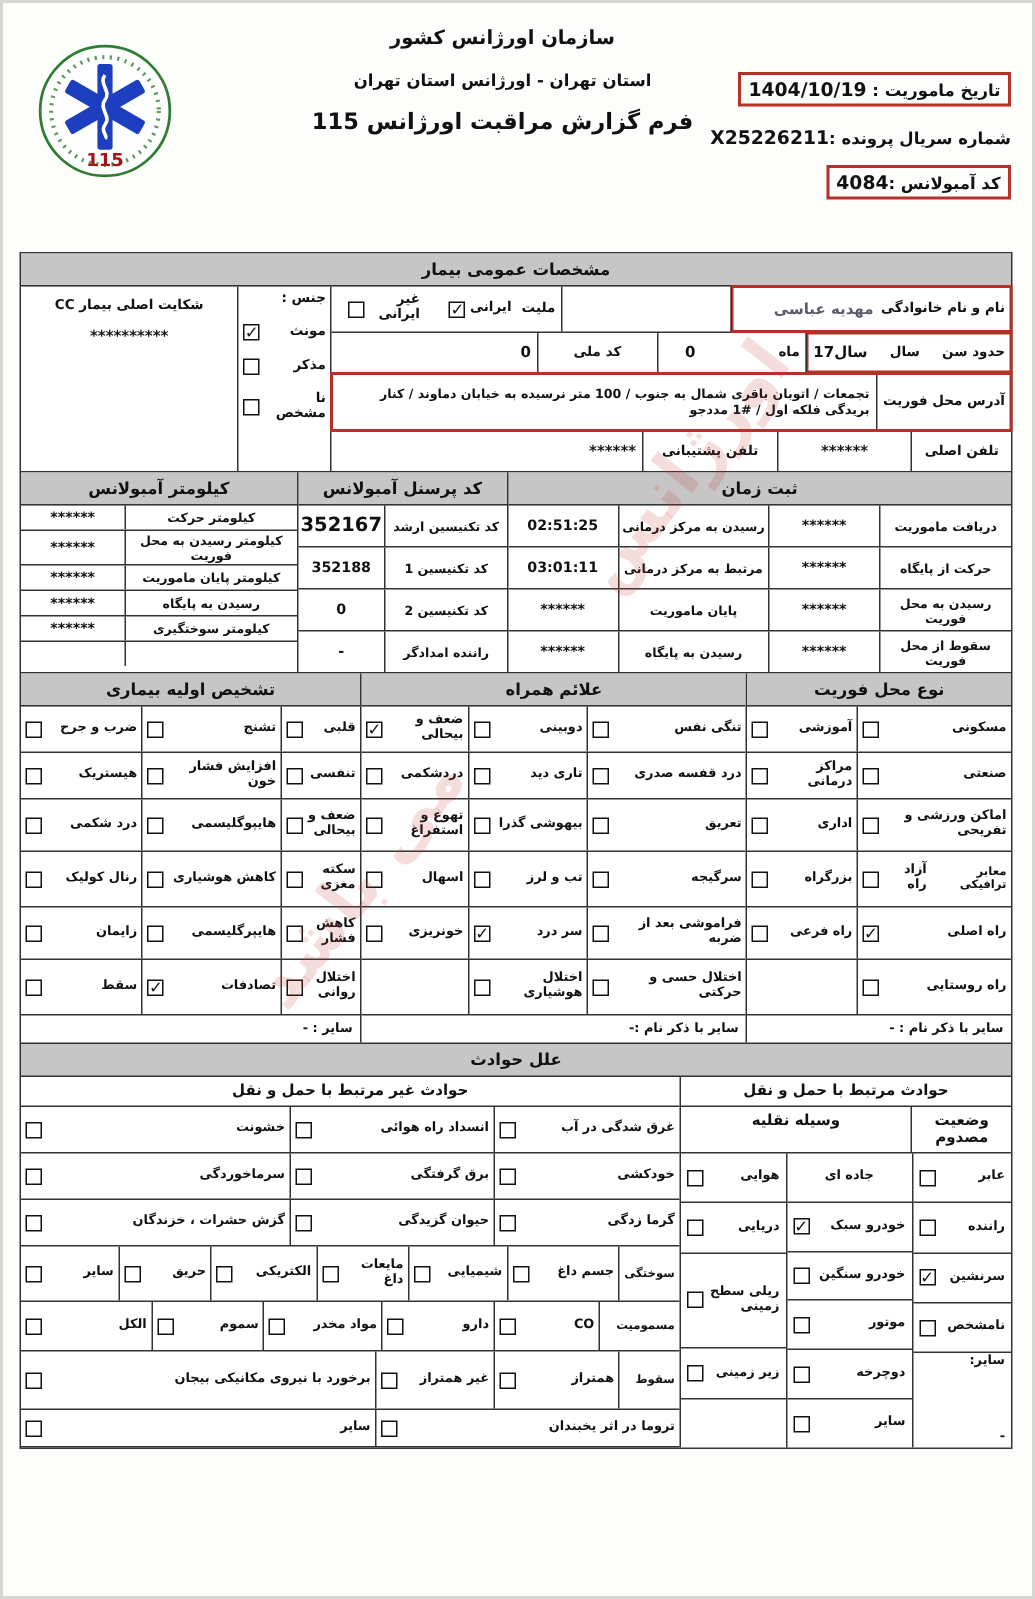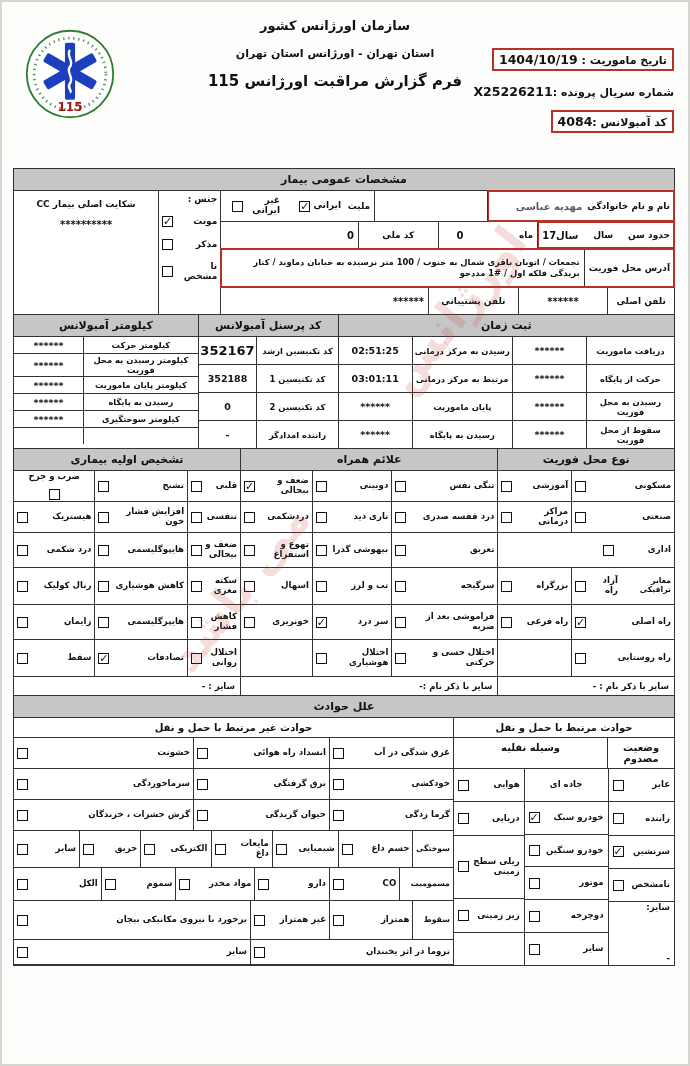--- a/index.html
+++ b/index.html
@@ -309,20 +309,24 @@
               <div class="gcell" style="width: 58%;">
                 <span class="lbl">صنعتی</span>
                 <span class="cb"></span>
               </div>
               <div class="gcell" style="width: 42%;">
                 <span class="lbl">مراکز درمانی</span>
                 <span class="cb"></span>
               </div>
             </div>
             <div class="grow" style="height: 34px;">
+              <div class="gcell" style="width: 58%;">
+                <span class="lbl">اماکن ورزشی و تفریحی</span>
+                <span class="cb"></span>
+              </div>
               <div class="gcell" style="width: 42%;">
                 <span class="lbl">اداری</span>
                 <span class="cb"></span>
               </div>
             </div>
             <div class="grow" style="height: 36px;">
               <div class="gcell" style="width: 58%;">
                 <span class="cat">معابر ترافیکی</span>
                 <span class="lbl">آزاد راه</span>
                 <span class="cb"></span>
@@ -444,21 +448,21 @@
         <div id="diag-grid">
             <div class="grow" style="height: 30px;">
               <div class="gcell" style="width: 23%;">
                 <span class="lbl">قلبی</span>
                 <span class="cb"></span>
               </div>
               <div class="gcell" style="width: 41%;">
                 <span class="lbl">تشنج</span>
                 <span class="cb"></span>
               </div>
-              <div class="gcell" style="width: 36%; flex-direction: column;">
+              <div class="gcell" style="width: 36%;">
                 <span class="lbl">ضرب و جرح</span>
                 <span class="cb"></span>
               </div>
             </div>
             <div class="grow" style="height: 30px;">
               <div class="gcell" style="width: 23%;">
                 <span class="lbl">تنفسی</span>
                 <span class="cb"></span>
               </div>
               <div class="gcell" style="width: 41%;">

